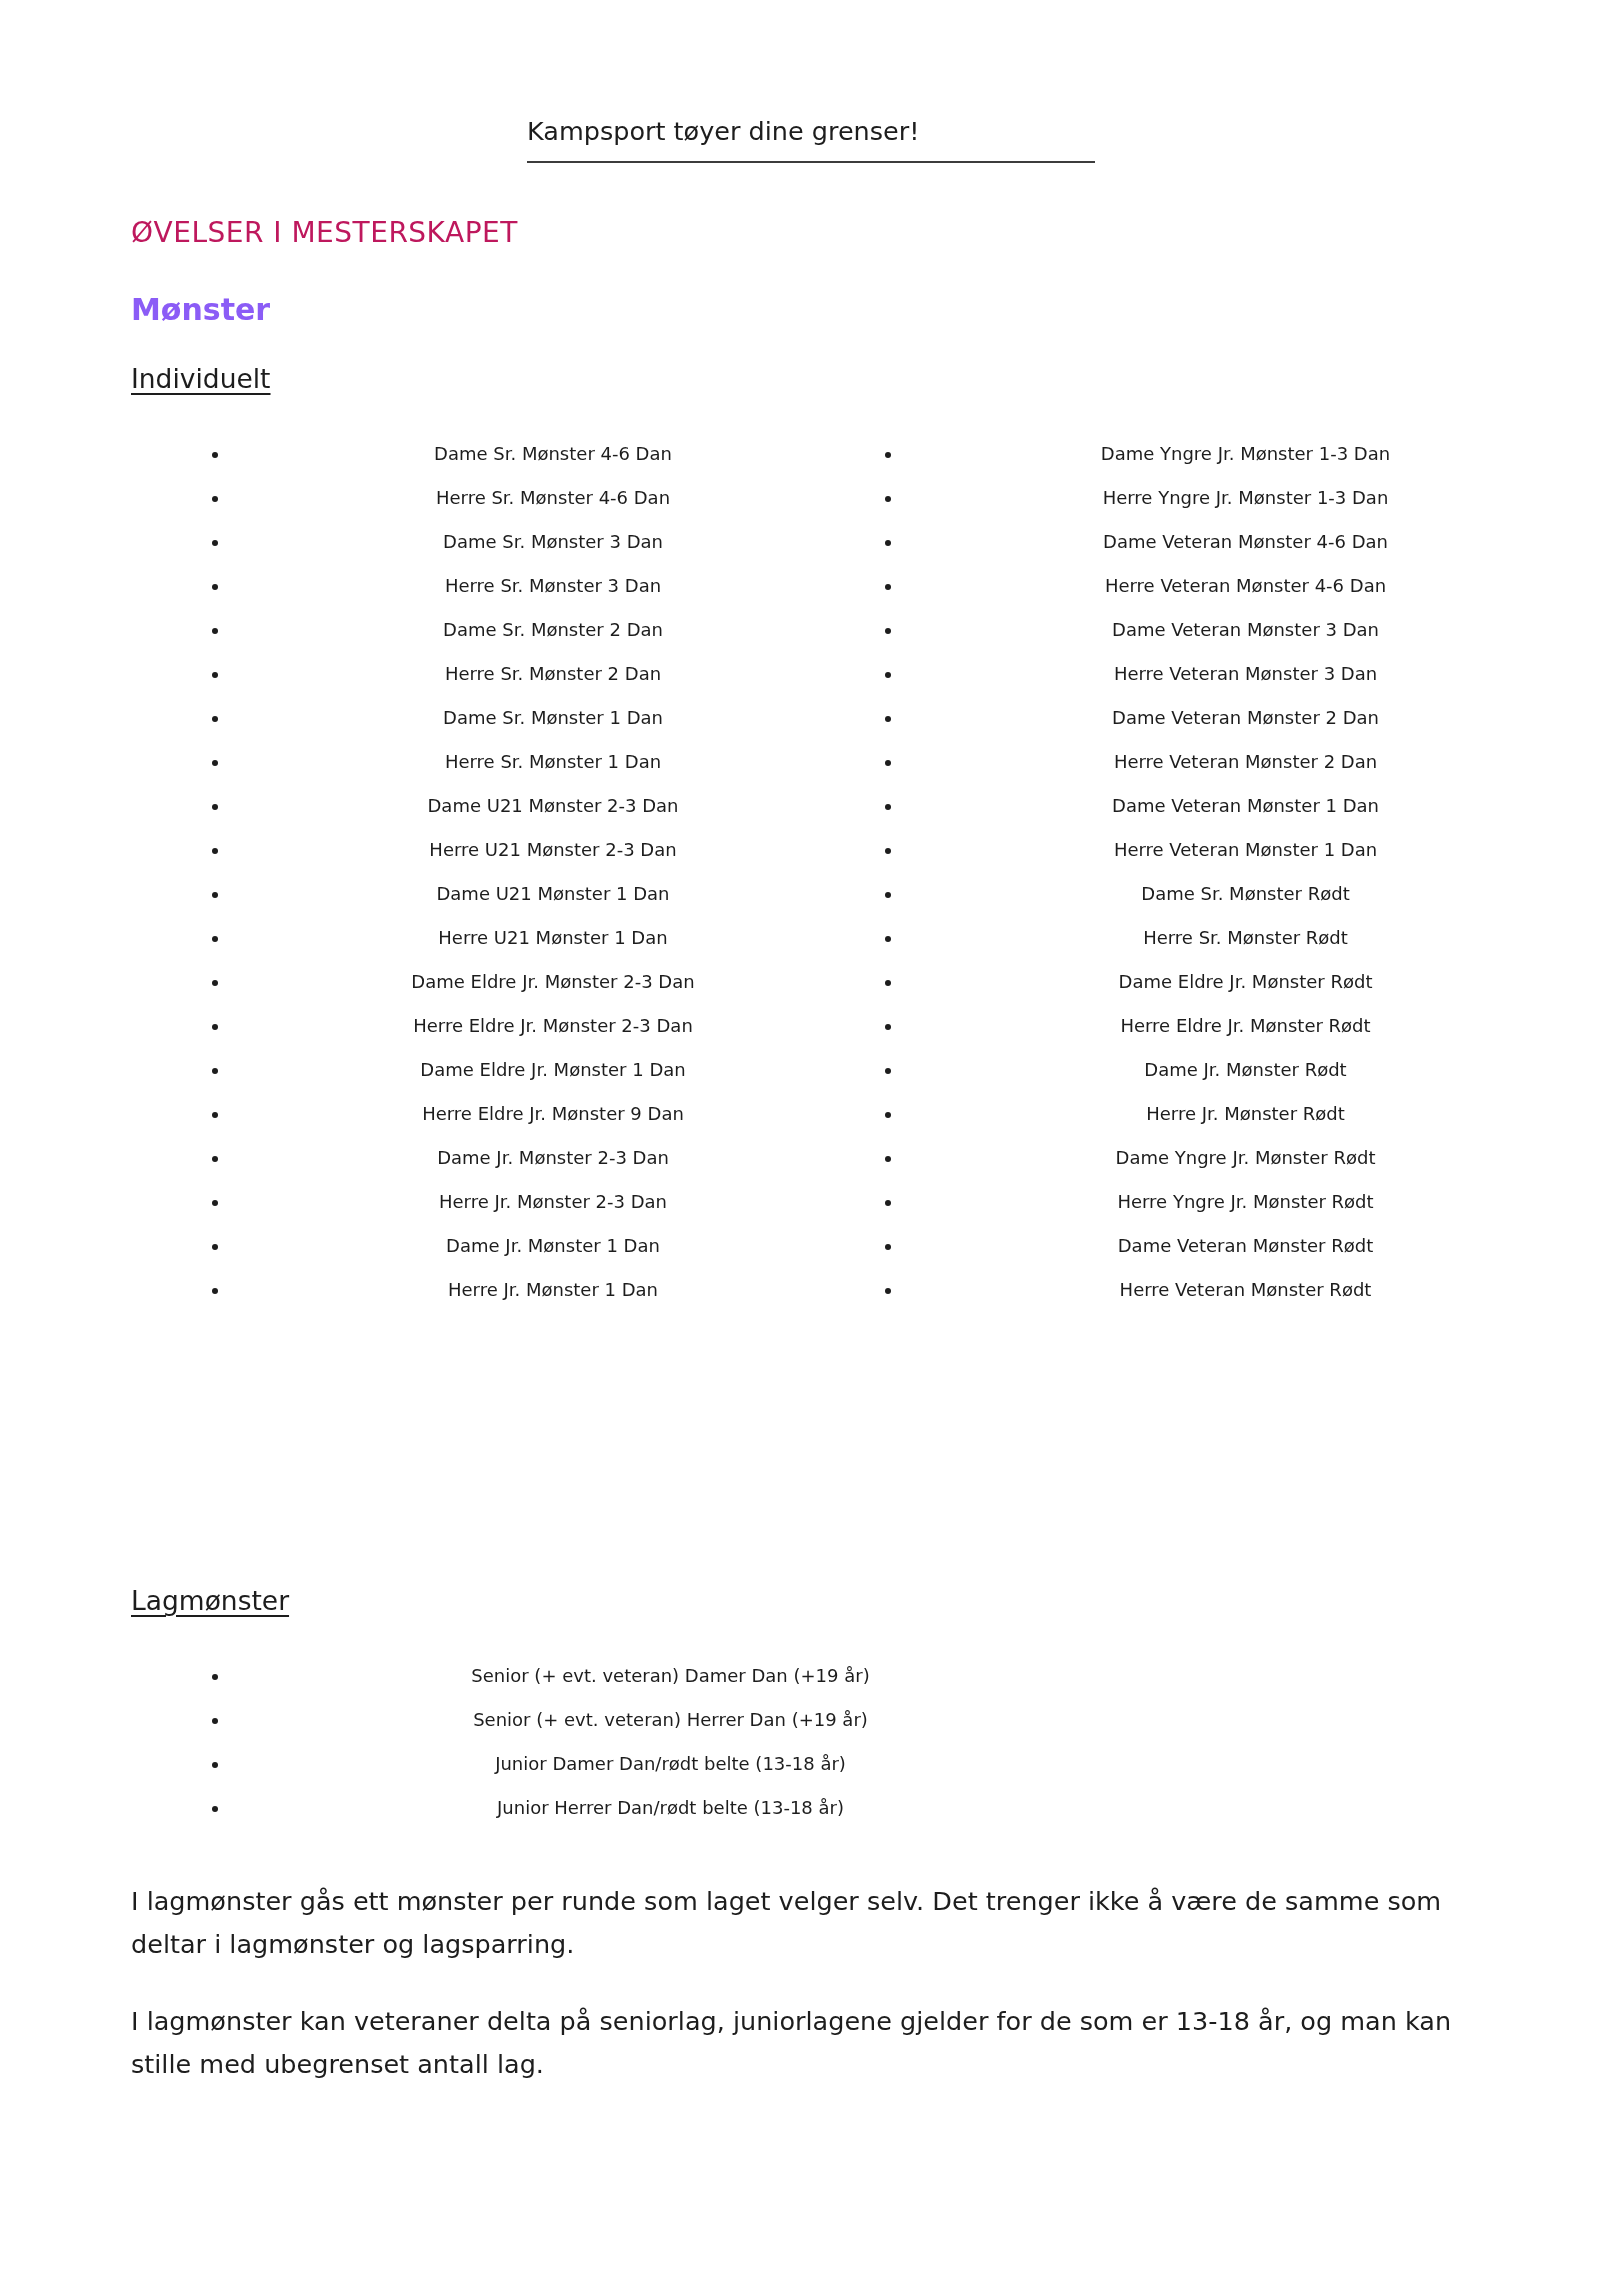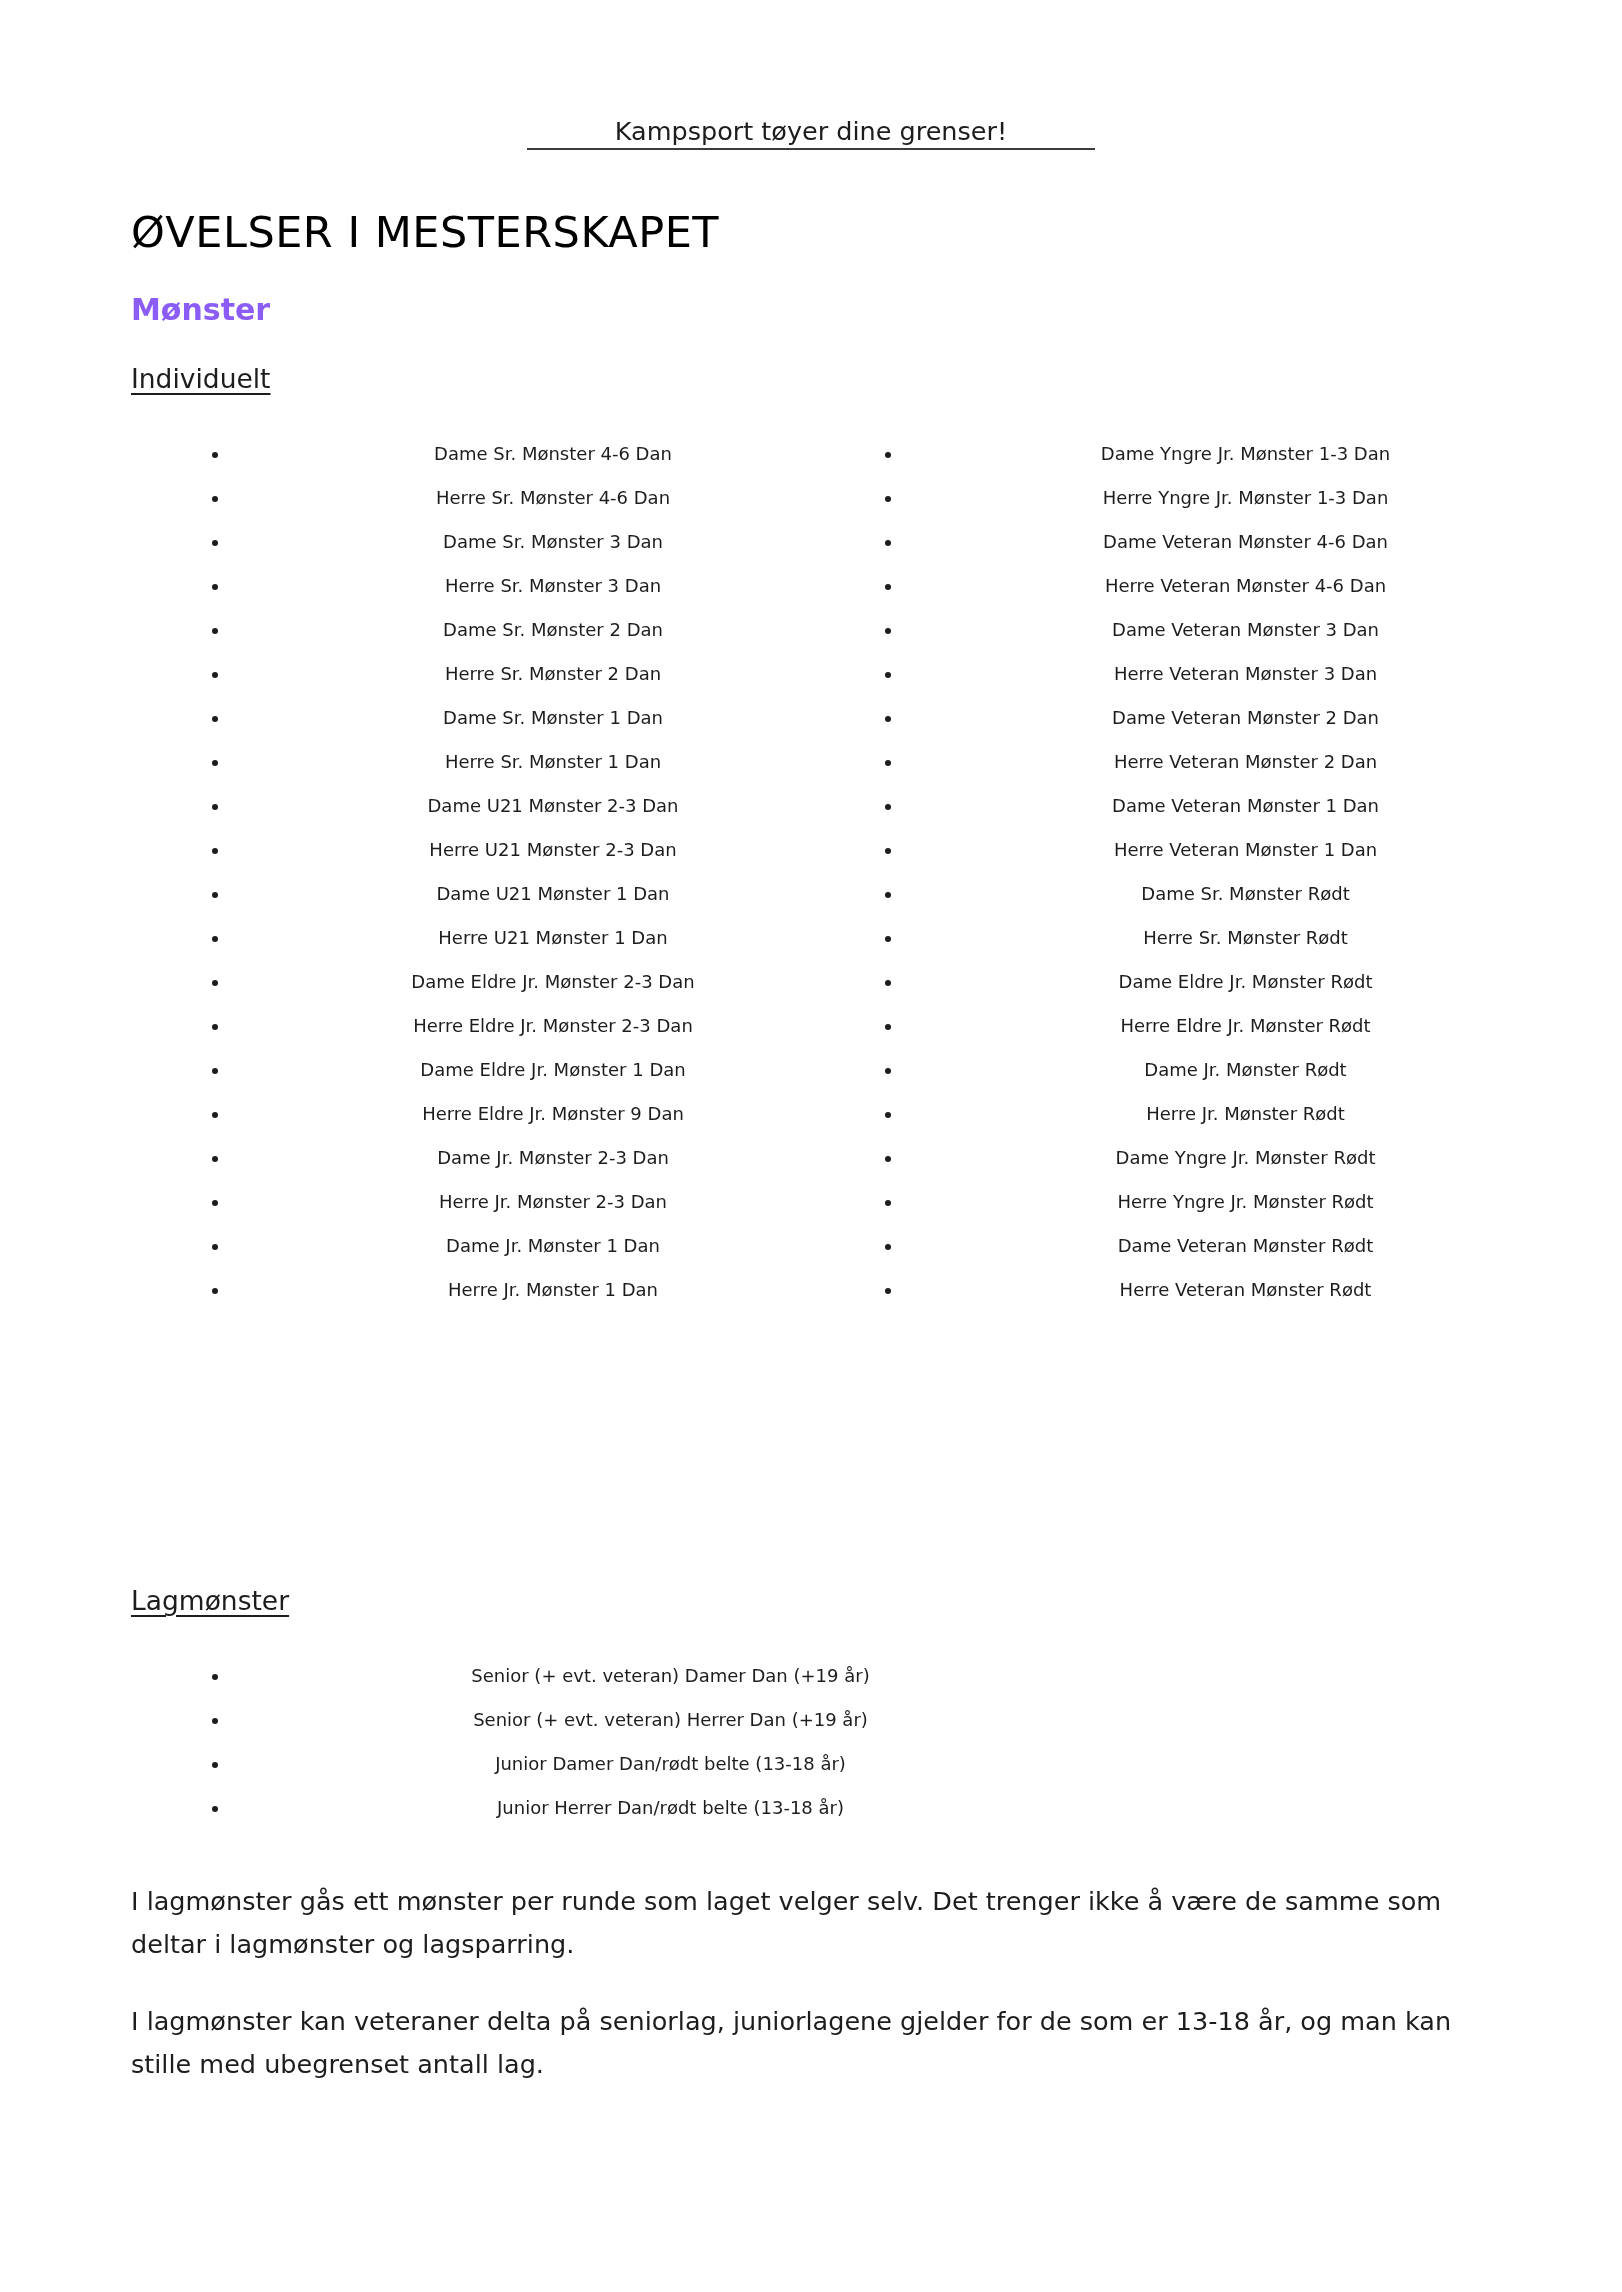--- a/index.html
+++ b/index.html
@@ -16,37 +16,36 @@
     color: #1d1d1d;
     overflow: hidden;
   }
 
   
   .page-header {
     position: absolute;
     top: 116px;
     left: 527px;
     width: 568px;
-    text-align: center;
     font-size: 25.5px;
     line-height: 31px;
     color: #1d1d1d;
     border-bottom: 2px solid #3c3c3c;
-    padding-bottom: 1px;
+    padding-bottom: 14px;
   }
 
   .doc-title {
     position: absolute;
     top: 213px;
     left: 131px;
     margin: 0;
-    font-size: 43px;
+    font-size: 28px;
     line-height: 39px;
     font-weight: 400;
-    color: #000000;
+    color: #be185d;
     letter-spacing: 0.5px;
   }
 
   .section-title {
     position: absolute;
     top: 291px;
     left: 131px;
     margin: 0;
     font-size: 30px;
     line-height: 37px;

